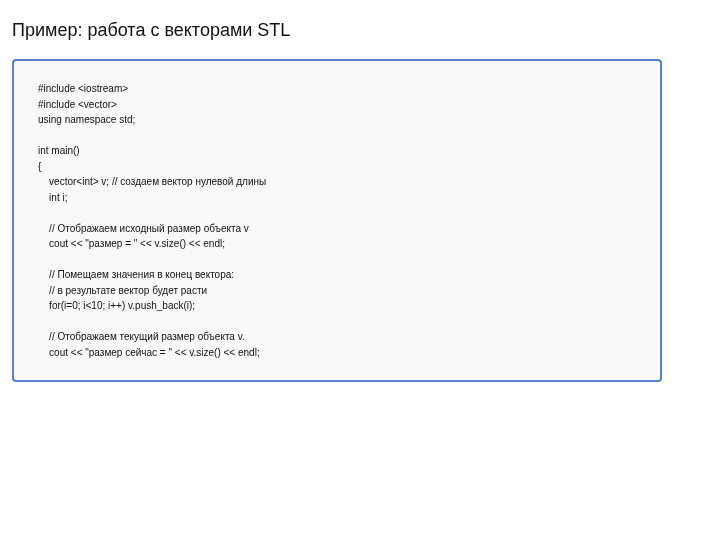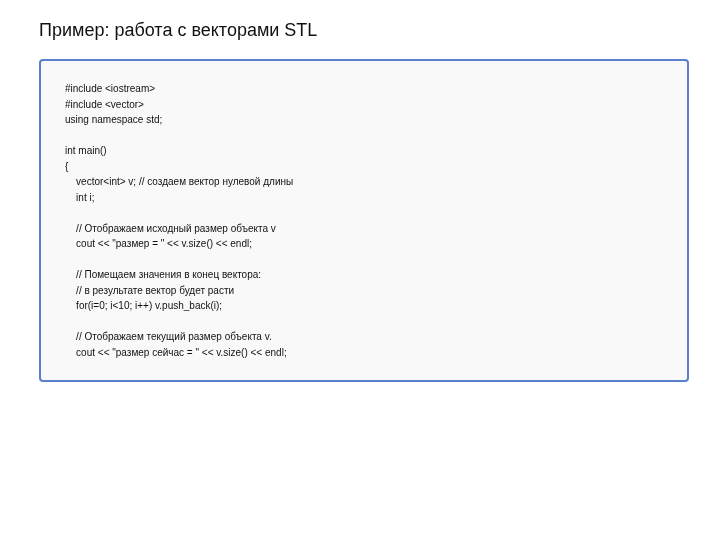--- a/index.html
+++ b/index.html
@@ -13,21 +13,21 @@
       height: 540px;
       background: #ffffff;
       font-family: Arial, sans-serif;
       overflow: hidden;
     }
 
     .page-container {
       width: 720px;
       height: 540px;
       background: #ffffff;
-      padding: 20px 39px;
+      padding: 20px 12px;
     }
 
     .page-title {
       font-size: 18px;
       font-weight: normal;
       color: #111111;
       margin-bottom: 18px;
       font-family: Arial, sans-serif;
     }
 

